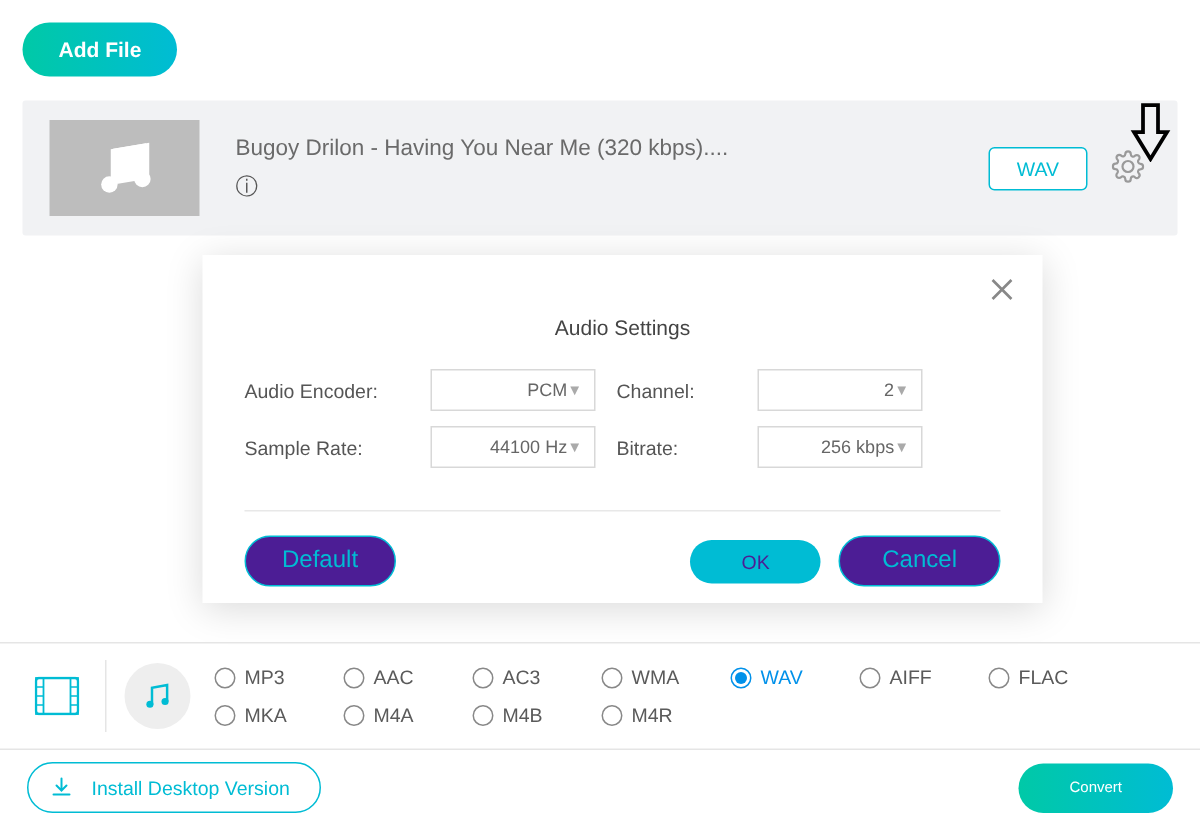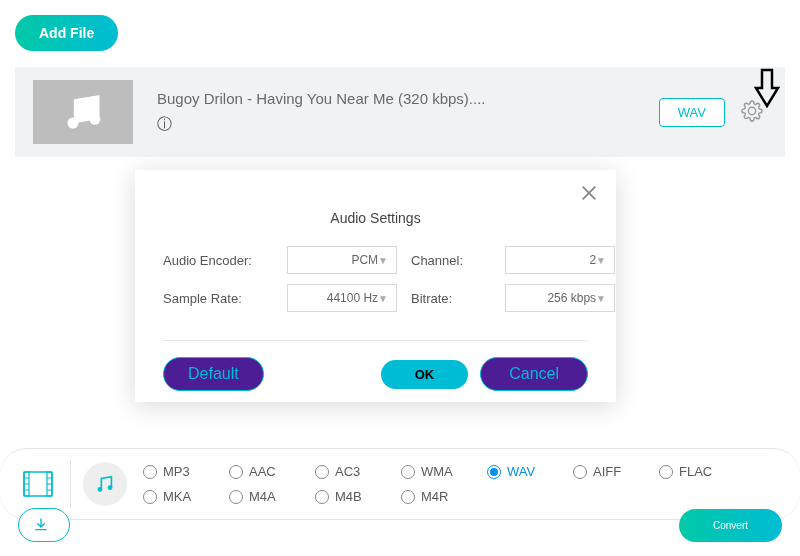--- a/index.html
+++ b/index.html
@@ -44,21 +44,21 @@
     padding: 6px 18px;
     border-radius: 4px;
     background: #fff;
     margin-right: 12px;
   }
   .gear-btn { background: none; border: none; color: #9a9a9a; cursor: pointer; padding: 4px; }
   
   .modal {
     position: absolute;
     left: 135px; top: 170px;
-    width: 481px; height: 232px;
+    width: 560px; height: 232px;
     background: #fff;
     box-shadow: 0 4px 24px rgba(0,0,0,0.15);
     padding: 16px 28px 18px 28px;
   }
   .modal-close { position: absolute; right: 18px; top: 14px; background:none; border:none; cursor:pointer; color:#888; }
   .modal-close svg { width: 18px; height: 18px; }
   .modal-title { text-align: center; font-size: 14px; color: #444; margin-top: 24px; margin-bottom: 20px; }
   .modal-grid { display: grid; grid-template-columns: 110px 110px 80px 110px; gap: 10px 14px; align-items: center; font-size: 13px; color:#555; margin-bottom: 28px; }
   .modal-grid .lbl { white-space: nowrap; }
   .select {
@@ -69,35 +69,34 @@
     cursor: pointer;
   }
   .select .chev { color:#aaa; font-size:10px; }
   .modal-divider { border-top: 1px solid #e8e8e8; margin-bottom: 16px; }
   .modal-actions { display:flex; align-items:center; }
   .btn-outline {
     border: 1.5px solid #00bcd4; color:#00bcd4; background:#4c1d95;
     border-radius: 18px; padding: 7px 24px; font-size: 16px; cursor:pointer;
   }
   .btn-primary {
-    background: #00bcd4; color:#000000; border:none;
-    border-radius: 18px; padding: 7px 34px; font-size: 13px; cursor:pointer;font-weight:bold;
+    background: #00bcd4; color:#4c1d95; border:none;
+    border-radius: 18px; padding: 7px 34px; font-size: 13px; cursor:pointer;
   }
   .modal-actions .spacer { flex:1; }
   .modal-actions .btn-outline.cancel { margin-left: 12px; padding: 7px 28px; }
   
   .format-bar {
     position: absolute;
-    left: 0; right: 0; top: 448px;
+    left: 0; right: 0; top: 428px;
     border-top: 1px solid #e5e5e5;
     border-bottom: 1px solid #e5e5e5;
     height: 72px;
     display: flex; align-items: center;
     padding: 0 18px;
-    border-radius: 27px;
   }
   .icon-tab {
     width: 40px; height: 40px;
     display:flex; align-items:center; justify-content:center;
     color:#00bcd4;
   }
   .vline { width:1px; height: 48px; background:#e5e5e5; margin: 0 12px; }
   .icon-circle {
     width: 44px; height: 44px; border-radius: 50%;
     background:#eeeeee; display:flex; align-items:center; justify-content:center;
@@ -282,18 +281,19 @@
       </div>
     </div>
 </div>
 
 
 <div class="bottom-bar">
   <button class="install-btn">
     <svg width="16" height="16" viewBox="0 0 24 24">
       <path d="M12 3 V14 M7 10 L12 15 L17 10 M4 19 H20" stroke="#00bcd4" stroke-width="2" fill="none" stroke-linecap="round"></path>
     </svg>
+    <span>Install Desktop Version</span>
   </button>
   <button class="convert-btn">Convert</button>
 </div>
 
 
 
 
 </body></html>

